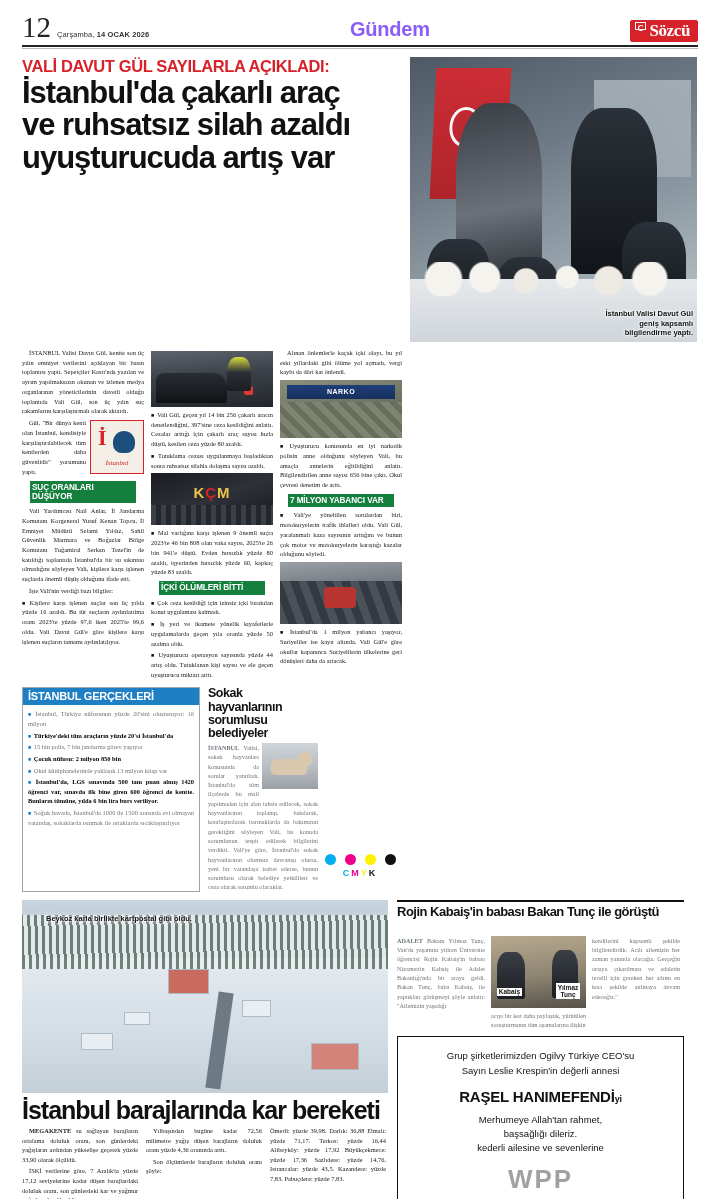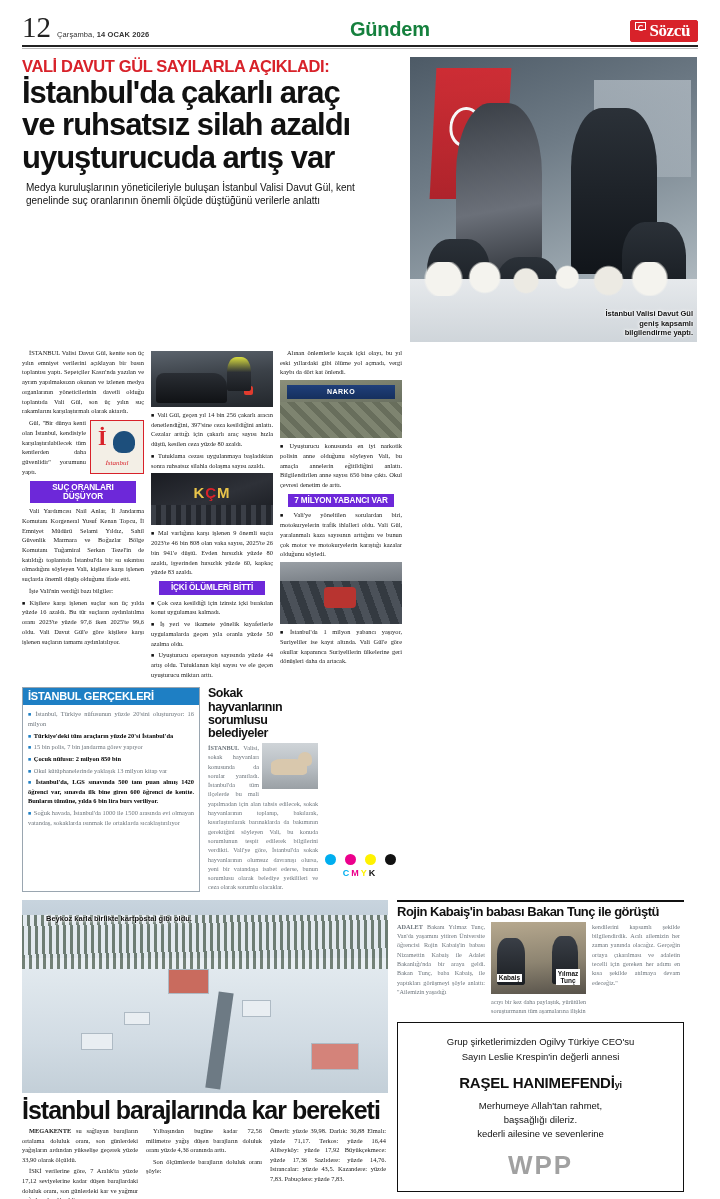--- a/index.html
+++ b/index.html
@@ -24,21 +24,21 @@
     font-family: "Liberation Serif", serif;
     font-size: 29px; font-weight: 400; line-height: 1; color: #222;
   }
   .page-date {
     font-size: 7.5px; letter-spacing: .1px; color: #333;
     font-family: "Liberation Sans", sans-serif; padding-bottom: 2px;
   }
   .page-date b { font-weight: 700; }
   .section-title {
     font-family: "Liberation Sans", sans-serif;
-    font-size: 20px; font-weight: 700; color: #15803d;
+    font-size: 20px; font-weight: 700; color: #8b5cf6;
     letter-spacing: -.2px; padding-bottom: 1px;
   }
   .logo-box {
     background: #d8222a; color: #fff; border: 1.5px solid #d8222a;
     padding: 1px 7px 2px 4px; display: flex; gap: 3px;
     border-radius: 2px;
   }
   .logo-flag {
     width: 11px; height: 8px; background: #d8222a;
     border: .5px solid #fff; position: relative; flex: none;
@@ -134,23 +134,23 @@
   .col p, .bodytext p {
     font-family: "Liberation Serif", serif;
     font-size: 6.4px; line-height: 1.52; text-align: justify;
     color: #1a1a1a; margin-bottom: 2px;
   }
   .col p.ind { text-indent: 7px; }
   .bullet::before {
     content: "\25A0"; font-size: 5.4px; color: #111; margin-right: 2.5px;
   }
   .redbar {
-    background: #6d28d9; color: #fff;
-    font-family: "Liberation Sans", sans-serif; font-weight: 700;
-    font-size: 8.2px; letter-spacing: -.1px; text-align: center;
+    background: #15803d; color: #fff;
+    font-family: "Liberation Sans", sans-serif; font-weight: 700;
+    font-size: 8.2px; letter-spacing: -.1px; 
     padding: 2px 2px 2.5px; margin: 4px 8px 3px;
   }
   .inline-img { width: 100%; margin: 3px 0; display: block; }
   .img-kcm {
     height: 52px;
     background: linear-gradient(160deg,#1a1c22 0%,#2e3138 50%,#15171c 100%);
     position: relative; overflow: hidden;
   }
   .kcm-text {
     position: absolute; top: 20%; left: 50%; transform: translateX(-50%);
@@ -322,21 +322,21 @@
     margin-bottom: 2px;
   }
   .dam-col p.ind { text-indent: 7px; }
 
   
   .lower-right { width: 287px; }
   .rojin-box { border-top: 2px solid #111; padding-top: 3px; }
   .rojin-head {
     font-family: "Liberation Sans", sans-serif; font-weight: 700;
     font-size: 13px; letter-spacing: -.5px; line-height: 1.08;
-    margin-bottom: 3px;
+    margin-bottom: 17px;
   }
   .rojin-cols { display: flex; gap: 6px; }
   .rojin-col { width: 88px; }
   .rojin-col p {
     font-family: "Liberation Serif", serif; font-size: 6.2px;
     line-height: 1.5; color: #6e767d; text-align: justify;
   }
   .rojin-photo {
     width: 95px; height: 72px; position: relative; overflow: hidden;
     background: linear-gradient(175deg,#b7a98f 0%,#8d8471 55%,#57524a 100%);
@@ -405,21 +405,20 @@
   <div class="mh-rule2"></div>
 
   <div class="lead">
     <div class="lead-left">
       <div class="kicker">VALİ DAVUT GÜL SAYILARLA AÇIKLADI:</div>
       <div class="head-main">
         <div>İstanbul'da çakarlı araç</div>
         <div>ve ruhsatsız silah azaldı</div>
         <div>uyuşturucuda artış var</div>
       </div>
-      <div class="standfirst">Medya kuruluşlarının yöneticileriyle buluşan İstanbul Valisi Davut Gül, kent genelinde suç oranlarının önemli ölçüde düştüğünü verilerle anlattı</div>
     </div>
     <div class="lead-right">
       <div class="photo photo-main">
         <div class="ph-sky"></div>
         <div class="ph-flag"></div>
         <div class="ph-portrait"></div>
         <div class="ph-banner"></div>
         <div class="ph-person ph-p1"></div>
         <div class="ph-person ph-p2"></div>
         <div class="ph-person ph-p3"></div>

